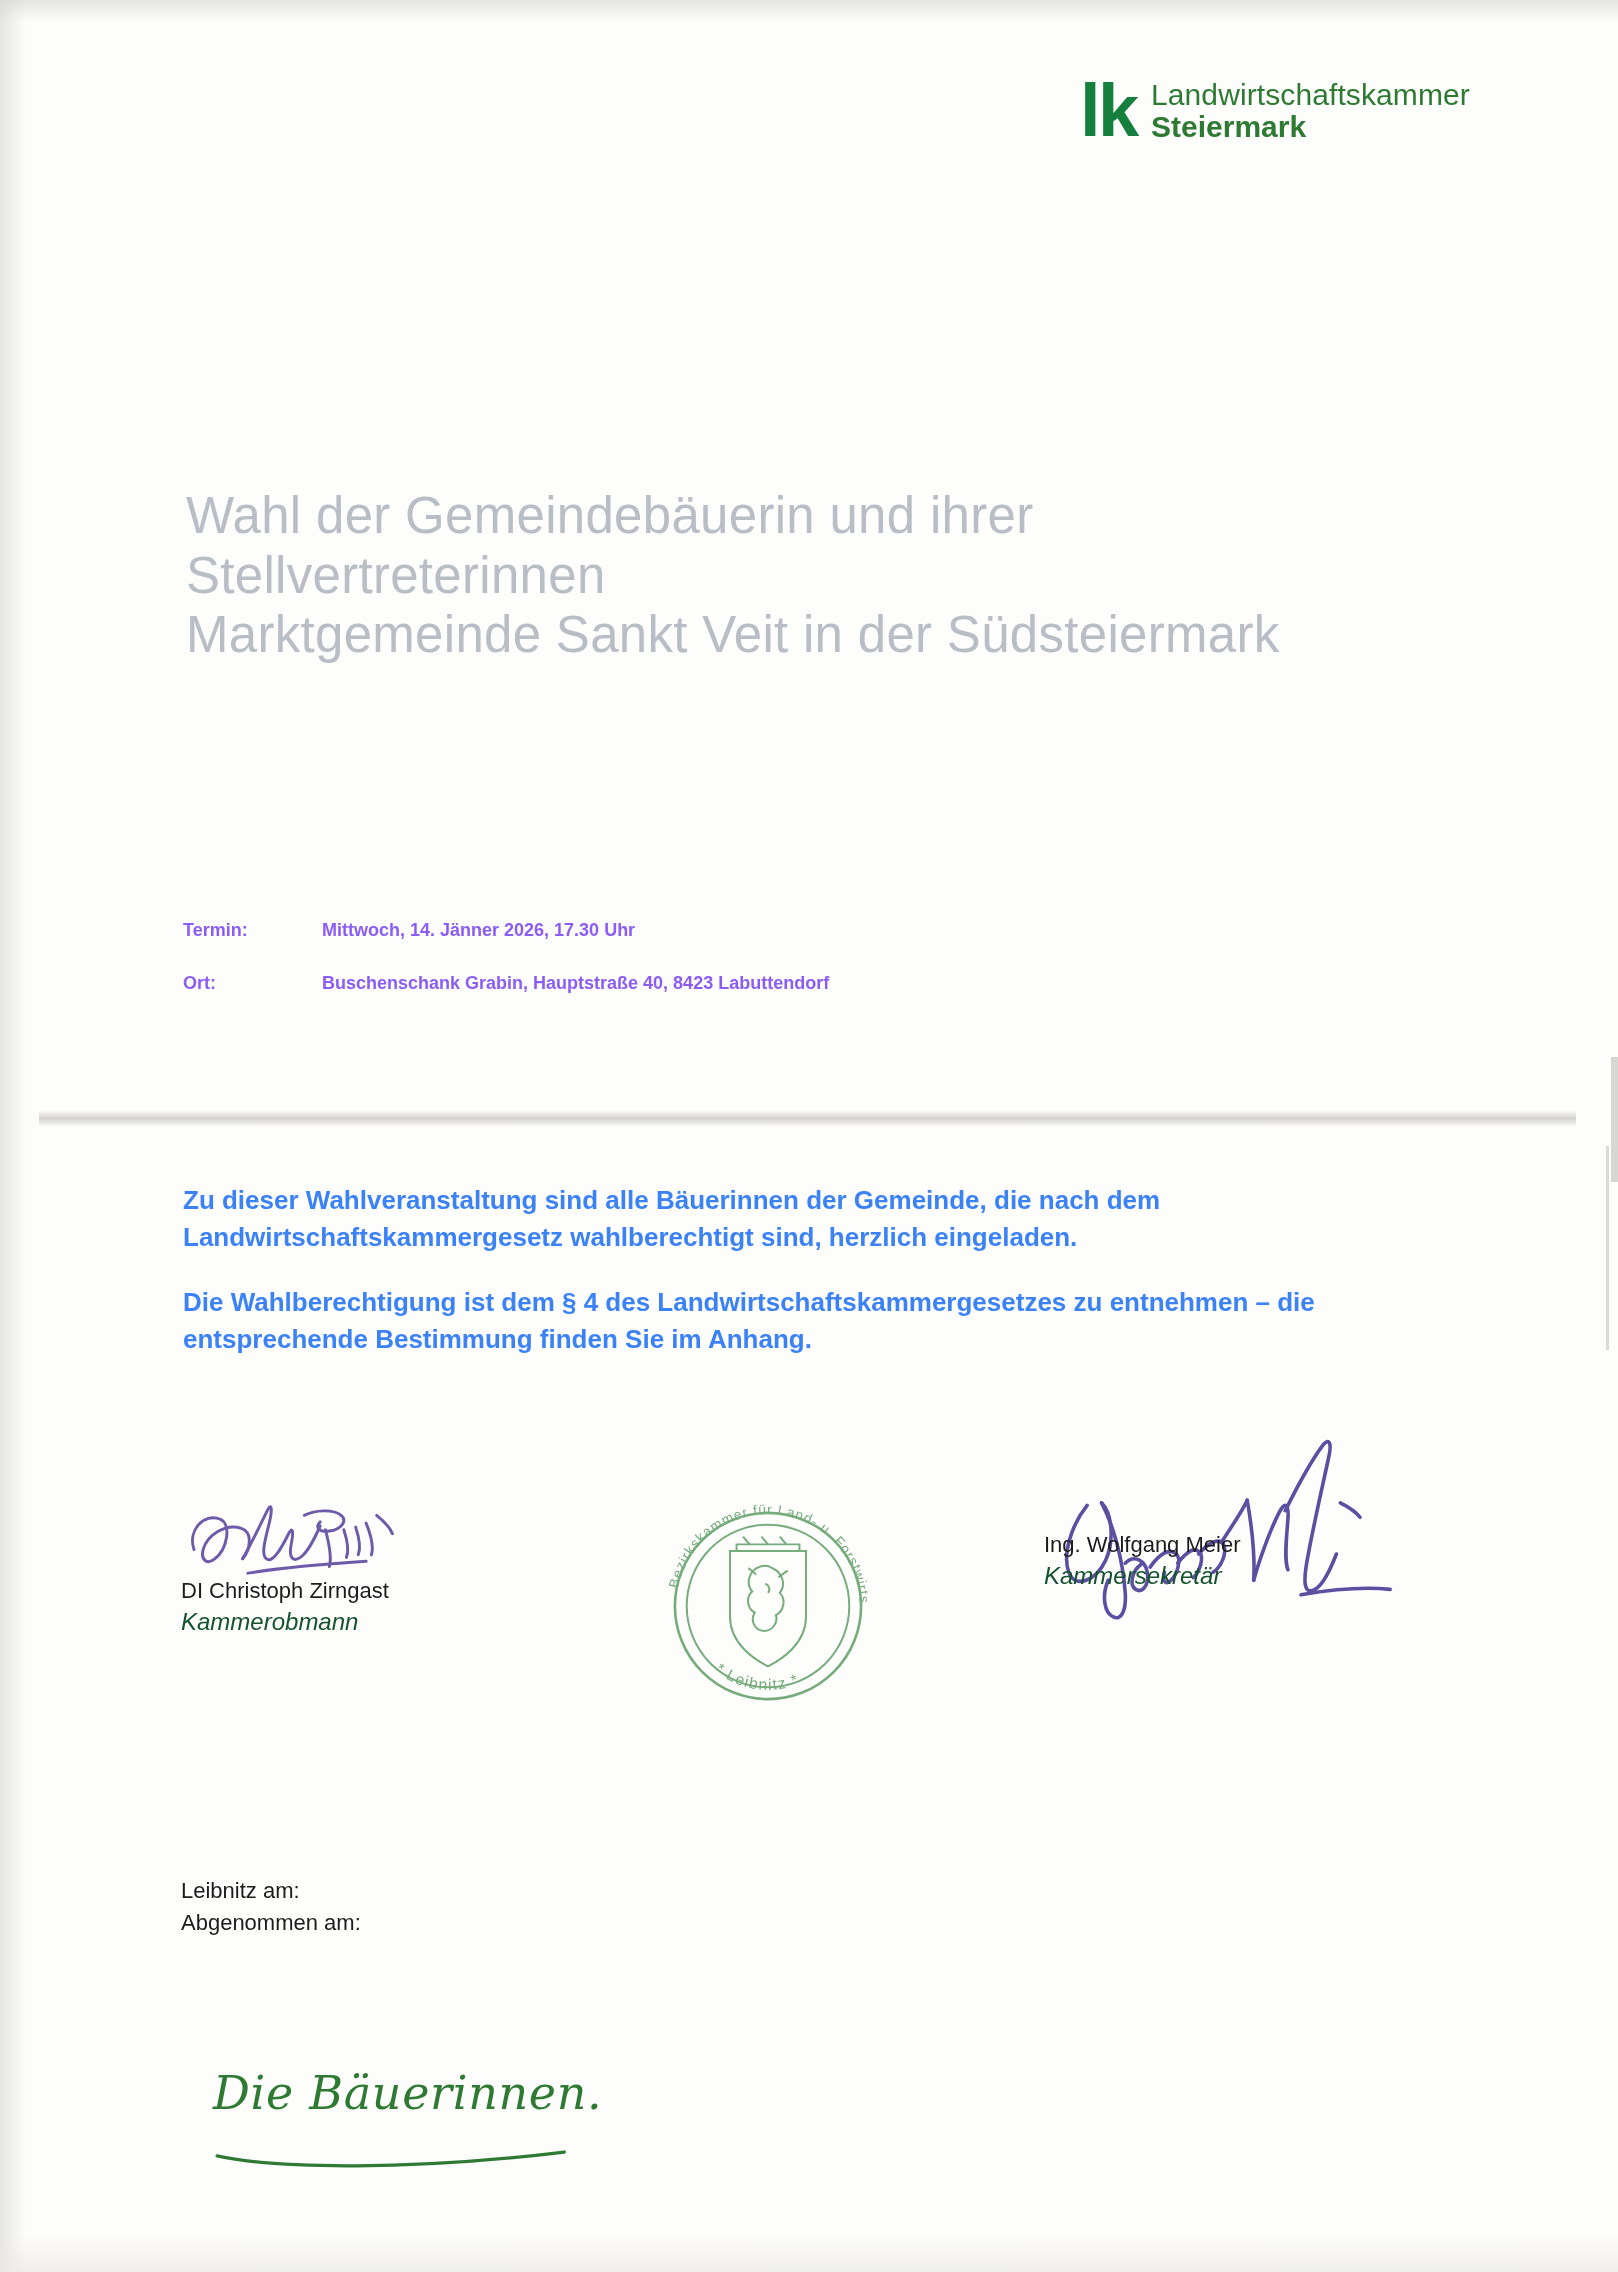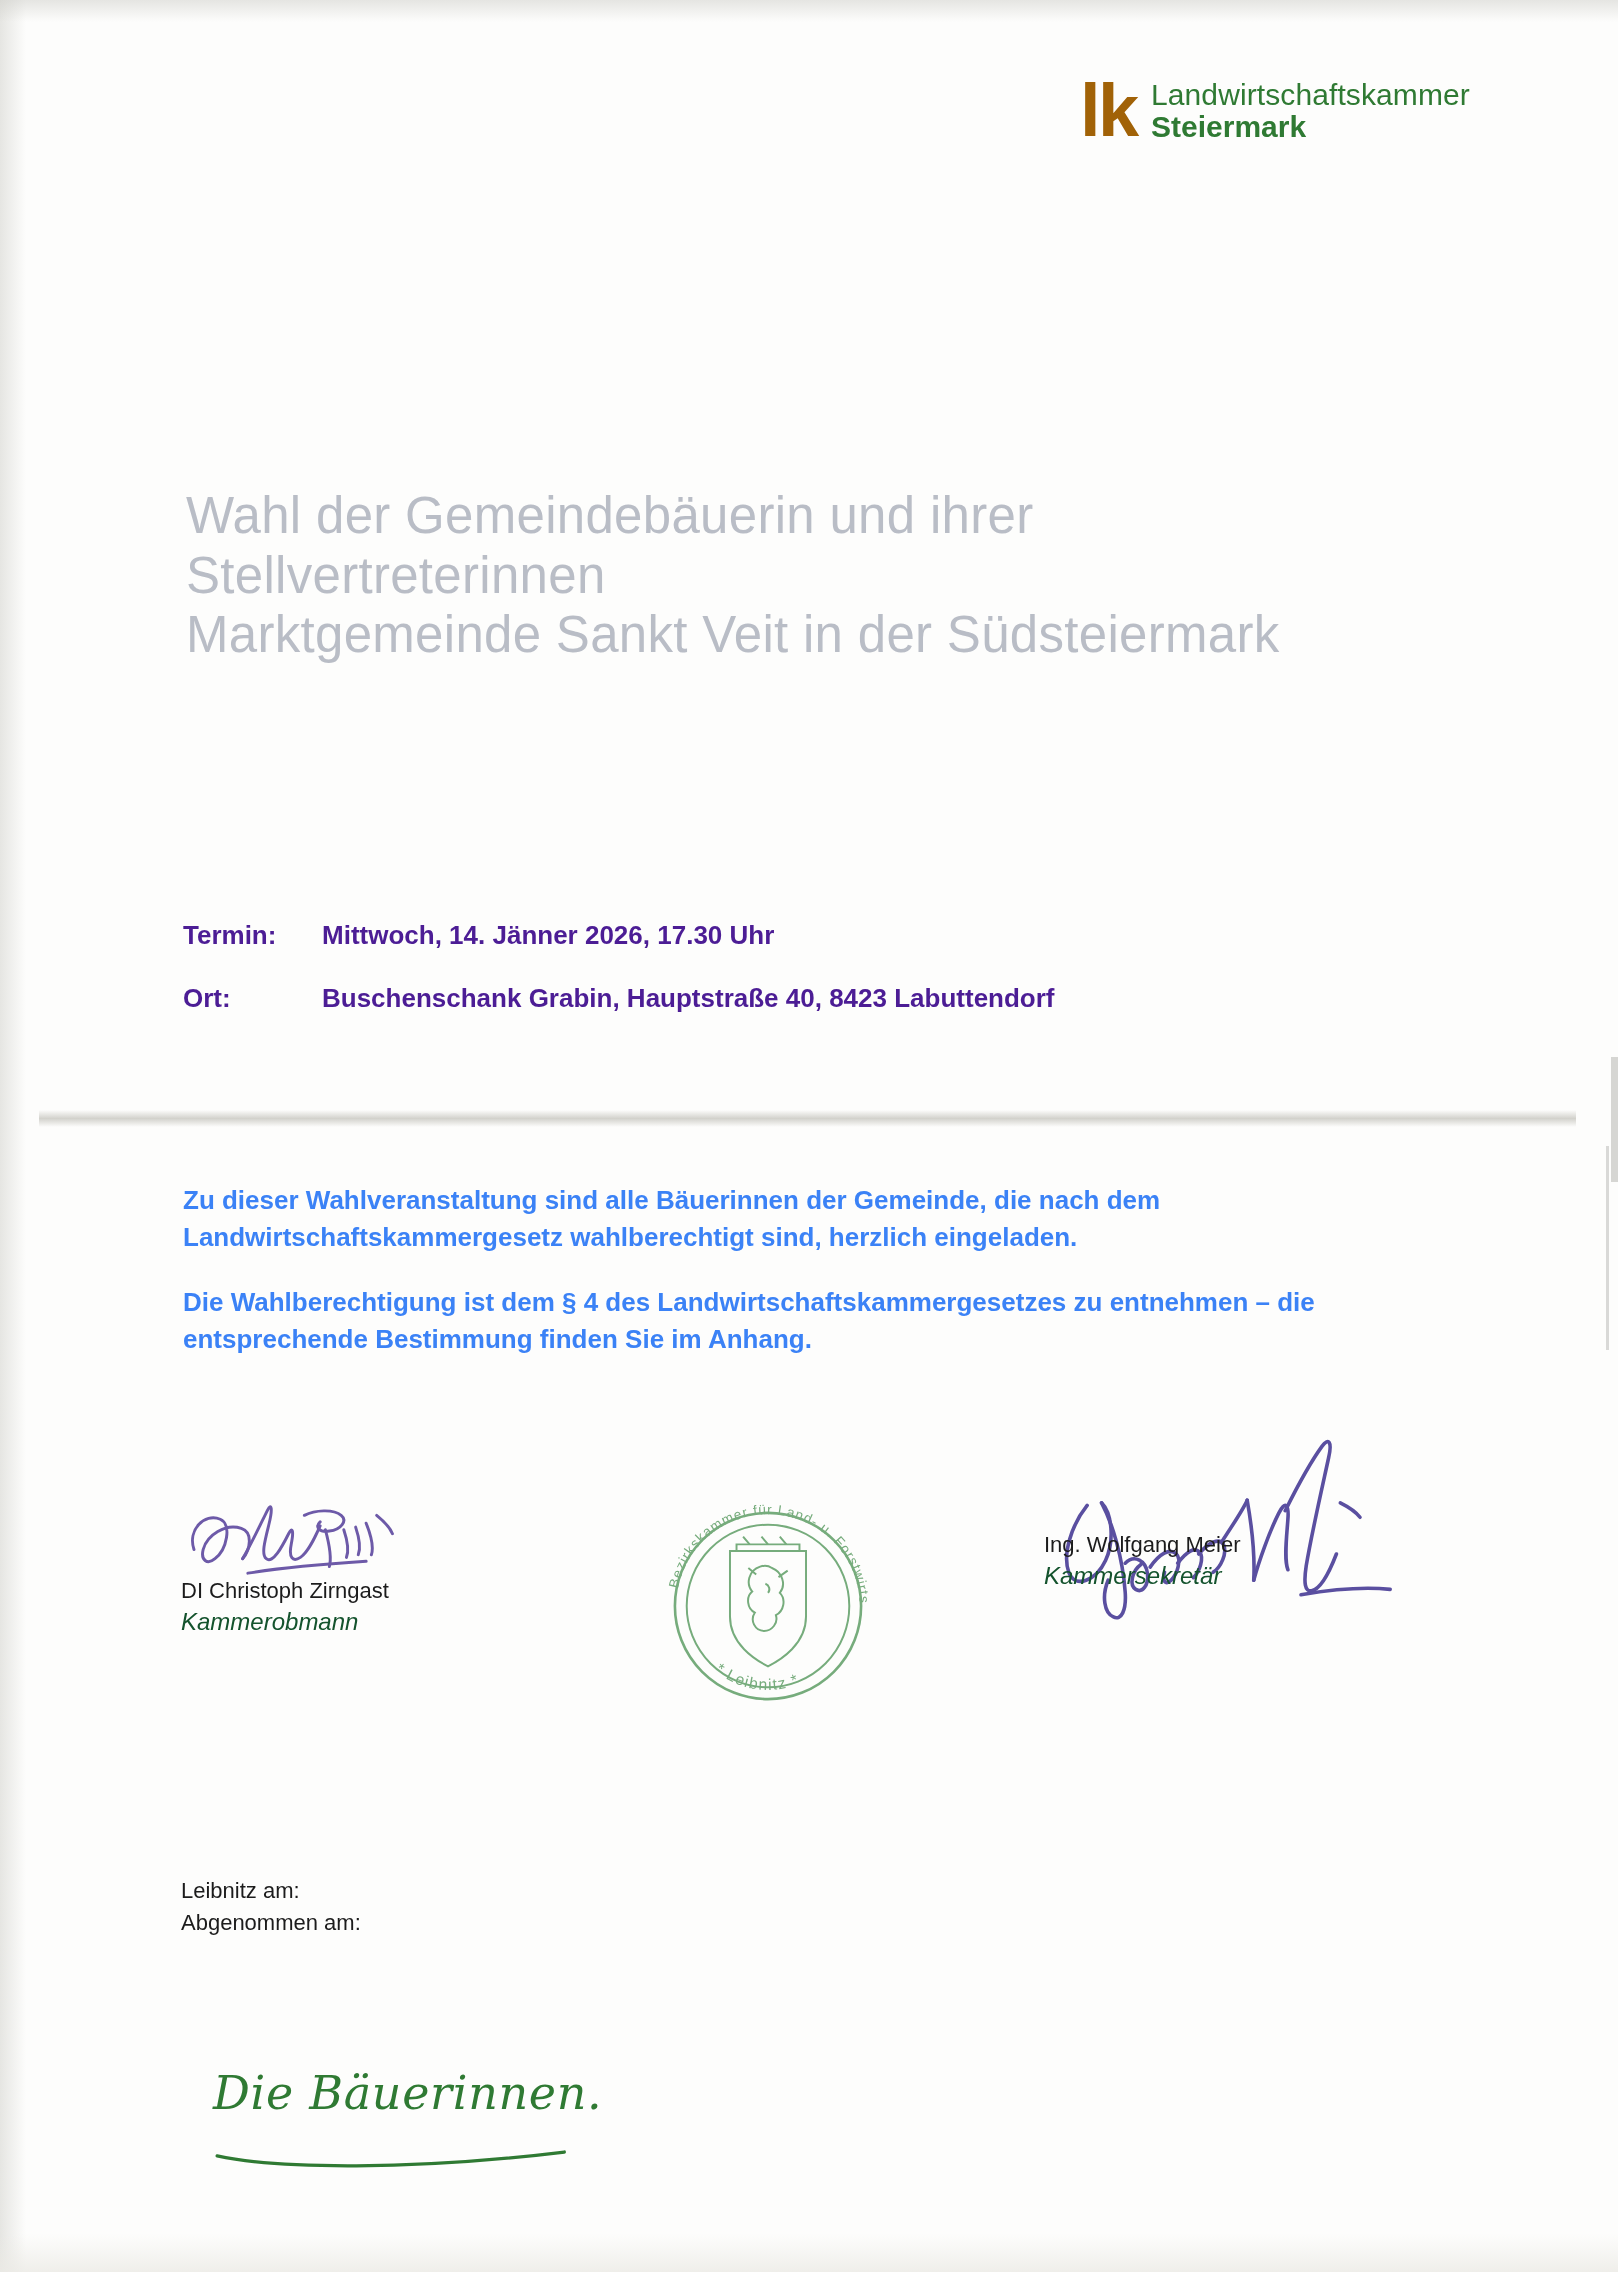--- a/index.html
+++ b/index.html
@@ -68,21 +68,21 @@
     left: 1080px;
     top: 79px;
     display: flex;
     align-items: center;
   }
   .logo-mark {
     font-family: "Liberation Sans", sans-serif;
     font-weight: bold;
     font-size: 74px;
     line-height: 0.85;
-    color: #a16207;
+    color: #15803d;
     letter-spacing: -2.6px;
     margin-right: 14.5px;
   }
   .logo-text {
     display: flex;
     flex-direction: column;
     justify-content: center;
   }
   .logo-line1 {
     font-size: 30px;
@@ -114,23 +114,23 @@
   .headline-block.second {
     margin-top: 33px;
   }
 
   
   .meta {
     position: absolute;
     left: 183px;
     top: 920px;
     width: 1287px;
-    font-size: 26px;
+    font-size: 18px;
     font-weight: bold;
-    color: #4c1d95;
+    color: #8b5cf6;
   }
   .meta-row {
     display: flex;
     margin-bottom: 32px;
   }
   .meta-label {
     width: 139px;
     flex: 0 0 139px;
   }
   .meta-value {

